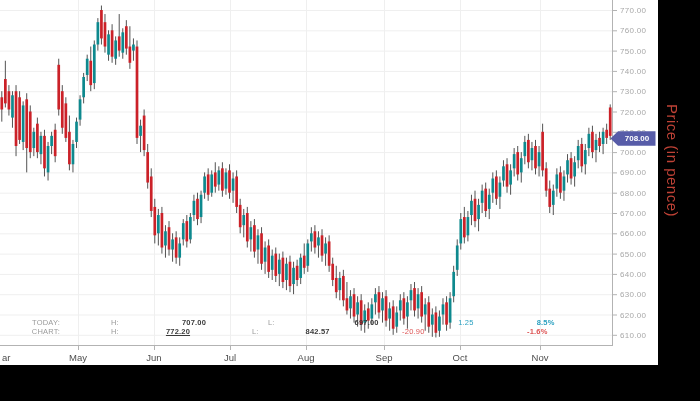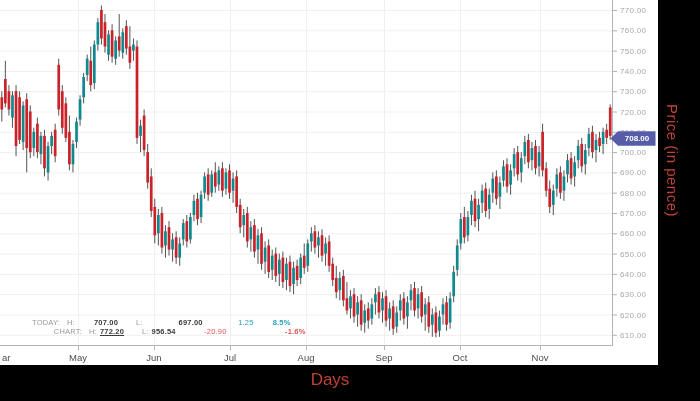--- a/index.html
+++ b/index.html
@@ -1,21 +1,21 @@
 <!DOCTYPE html>
 <html><head>
 <meta charset="utf-8">
 <style>
   html,body{margin:0;padding:0;background:#000;}
   .stage{position:relative;width:700px;height:401px;background:#000;overflow:hidden;
          font-family:"Liberation Sans",sans-serif;}
   .panel{position:absolute;left:0;top:0;width:658px;height:365px;background:#fff;}
   #chart-svg{position:absolute;left:0;top:0;}
   .legend{position:absolute;left:24px;top:319px;font-size:7.5px;line-height:8.5px;letter-spacing:.2px;}
-  .lrow{display:flex;align-items:center;white-space:nowrap;}
+  .lrow{display:flex;align-items:center;white-space:nowrap;gap:44px;}
   .lg-label{display:inline-block;width:36px;text-align:right;margin-right:7px;}
   .lg-key{display:inline-block;margin-right:3px;}
   .lg-val{display:inline-block;width:32px;font-weight:bold;margin-right:10px;}
   .lg-chg{display:inline-block;width:33px;text-align:right;font-weight:normal;}
   .lg-pct{display:inline-block;width:37px;text-align:right;font-weight:bold;}
   .x-title{position:absolute;left:0;top:370px;width:660px;text-align:center;font-size:17px;}
   .y-title{position:absolute;left:664px;top:104px;writing-mode:vertical-rl;font-size:15px;letter-spacing:.5px;}
 </style>
 </head>
 <body>
@@ -463,25 +463,24 @@
     <div class="lrow">
       <span class="lg-label" style="color: rgb(154, 154, 154);">TODAY:</span>
       <span class="lg-key" style="color: rgb(154, 154, 154);">H:</span>
       <span class="lg-val" style="color: rgb(58, 58, 58); padding-left: 16px;">707.00</span>
       <span class="lg-key" style="color: rgb(154, 154, 154);">L:</span>
       <span class="lg-val" style="color: rgb(58, 58, 58); padding-left: 33px;">697.00</span>
       <span class="lg-chg" style="color: rgb(42, 160, 192);">1.25</span>
       <span class="lg-pct" style="color: rgb(42, 160, 192);">8.5%</span>
     </div>
     <div class="lrow">
-      <span class="lg-label" style="color: rgb(154, 154, 154); margin-left: 22px;">CHART:</span>
+      <span class="lg-label" style="color: rgb(154, 154, 154);">CHART:</span>
       <span class="lg-key" style="color: rgb(154, 154, 154);">H:</span>
       <span class="lg-val" style="color: rgb(58, 58, 58); text-decoration: underline;">772.20</span>
       <span class="lg-key" style="color: rgb(154, 154, 154);">L:</span>
-      <span class="lg-val" style="color: rgb(58, 58, 58);">956.54</span>
+      <span class="lg-val" style="color: rgb(58, 58, 58);">842.57</span>
       <span class="lg-chg" style="color: rgb(221, 84, 84);">-20.90</span>
       <span class="lg-pct" style="color: rgb(221, 84, 84); padding-left: 42px;">-1.6%</span>
     </div>
   </div>
 
-  <div class="x-title" style="color: rgb(191, 66, 54);">Days</div>
   <div class="y-title" style="color: rgb(191, 66, 54);">Price (in pence)</div>
 </div>
 
 </body></html>

